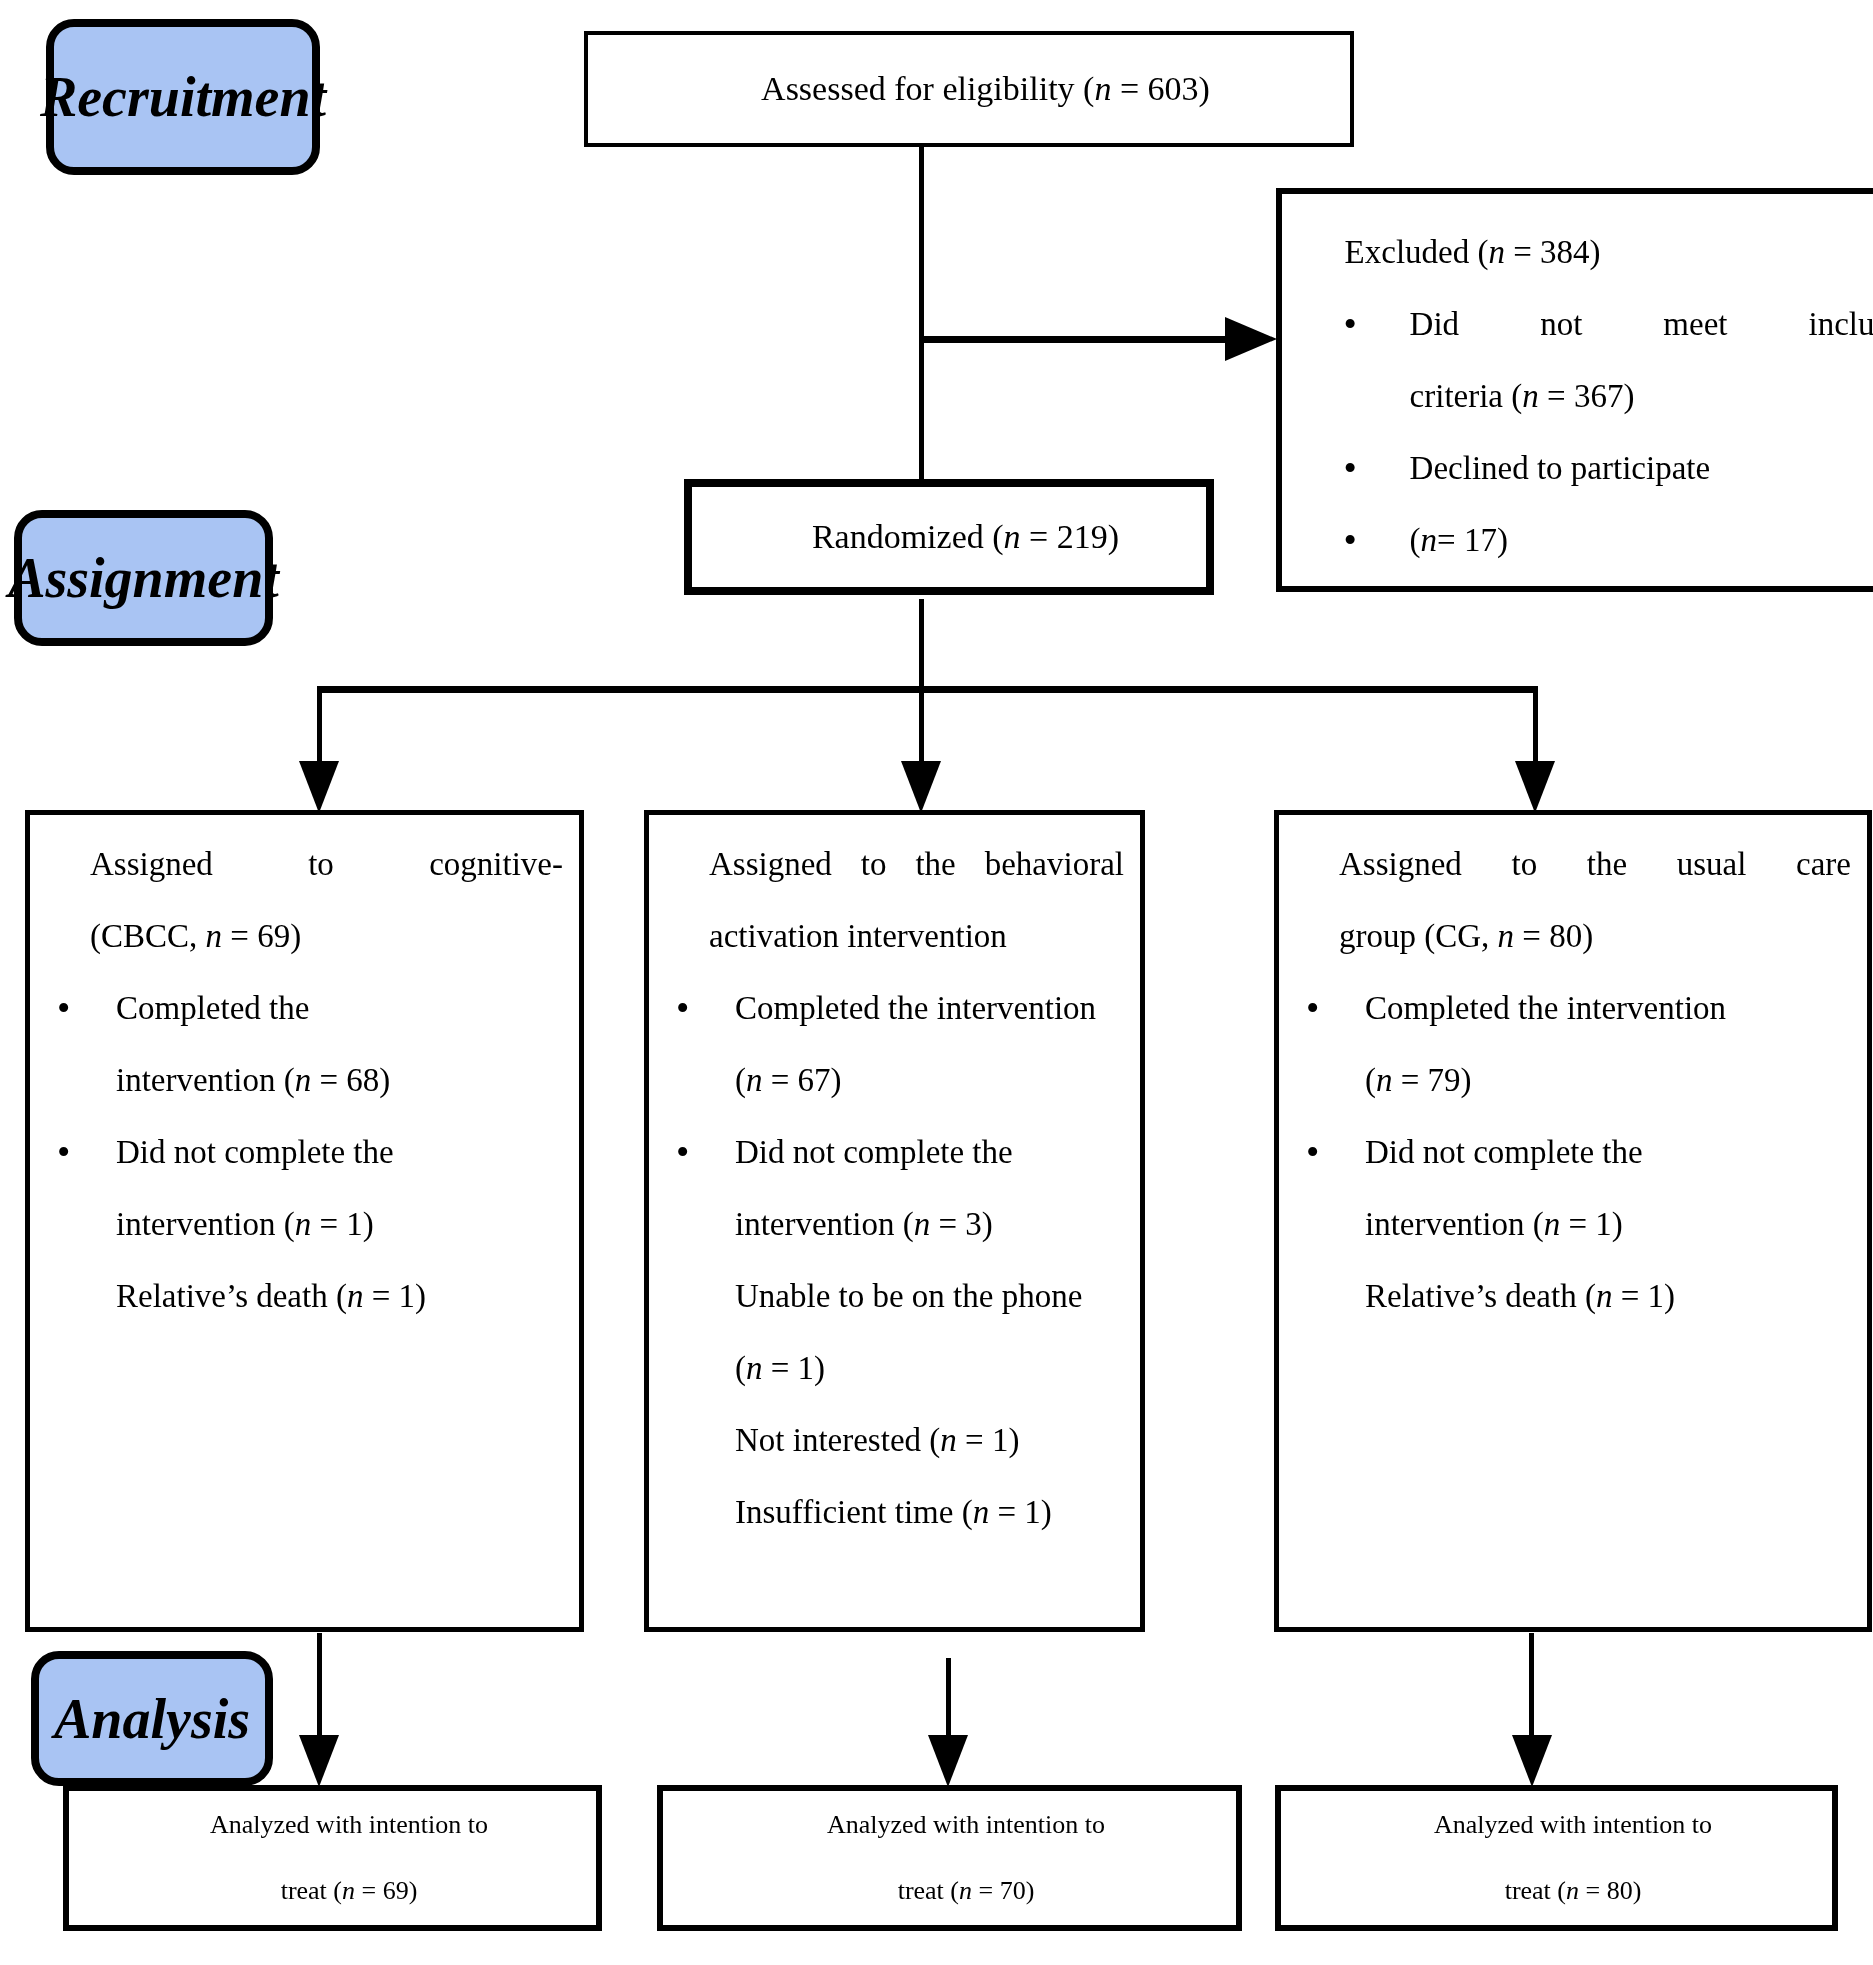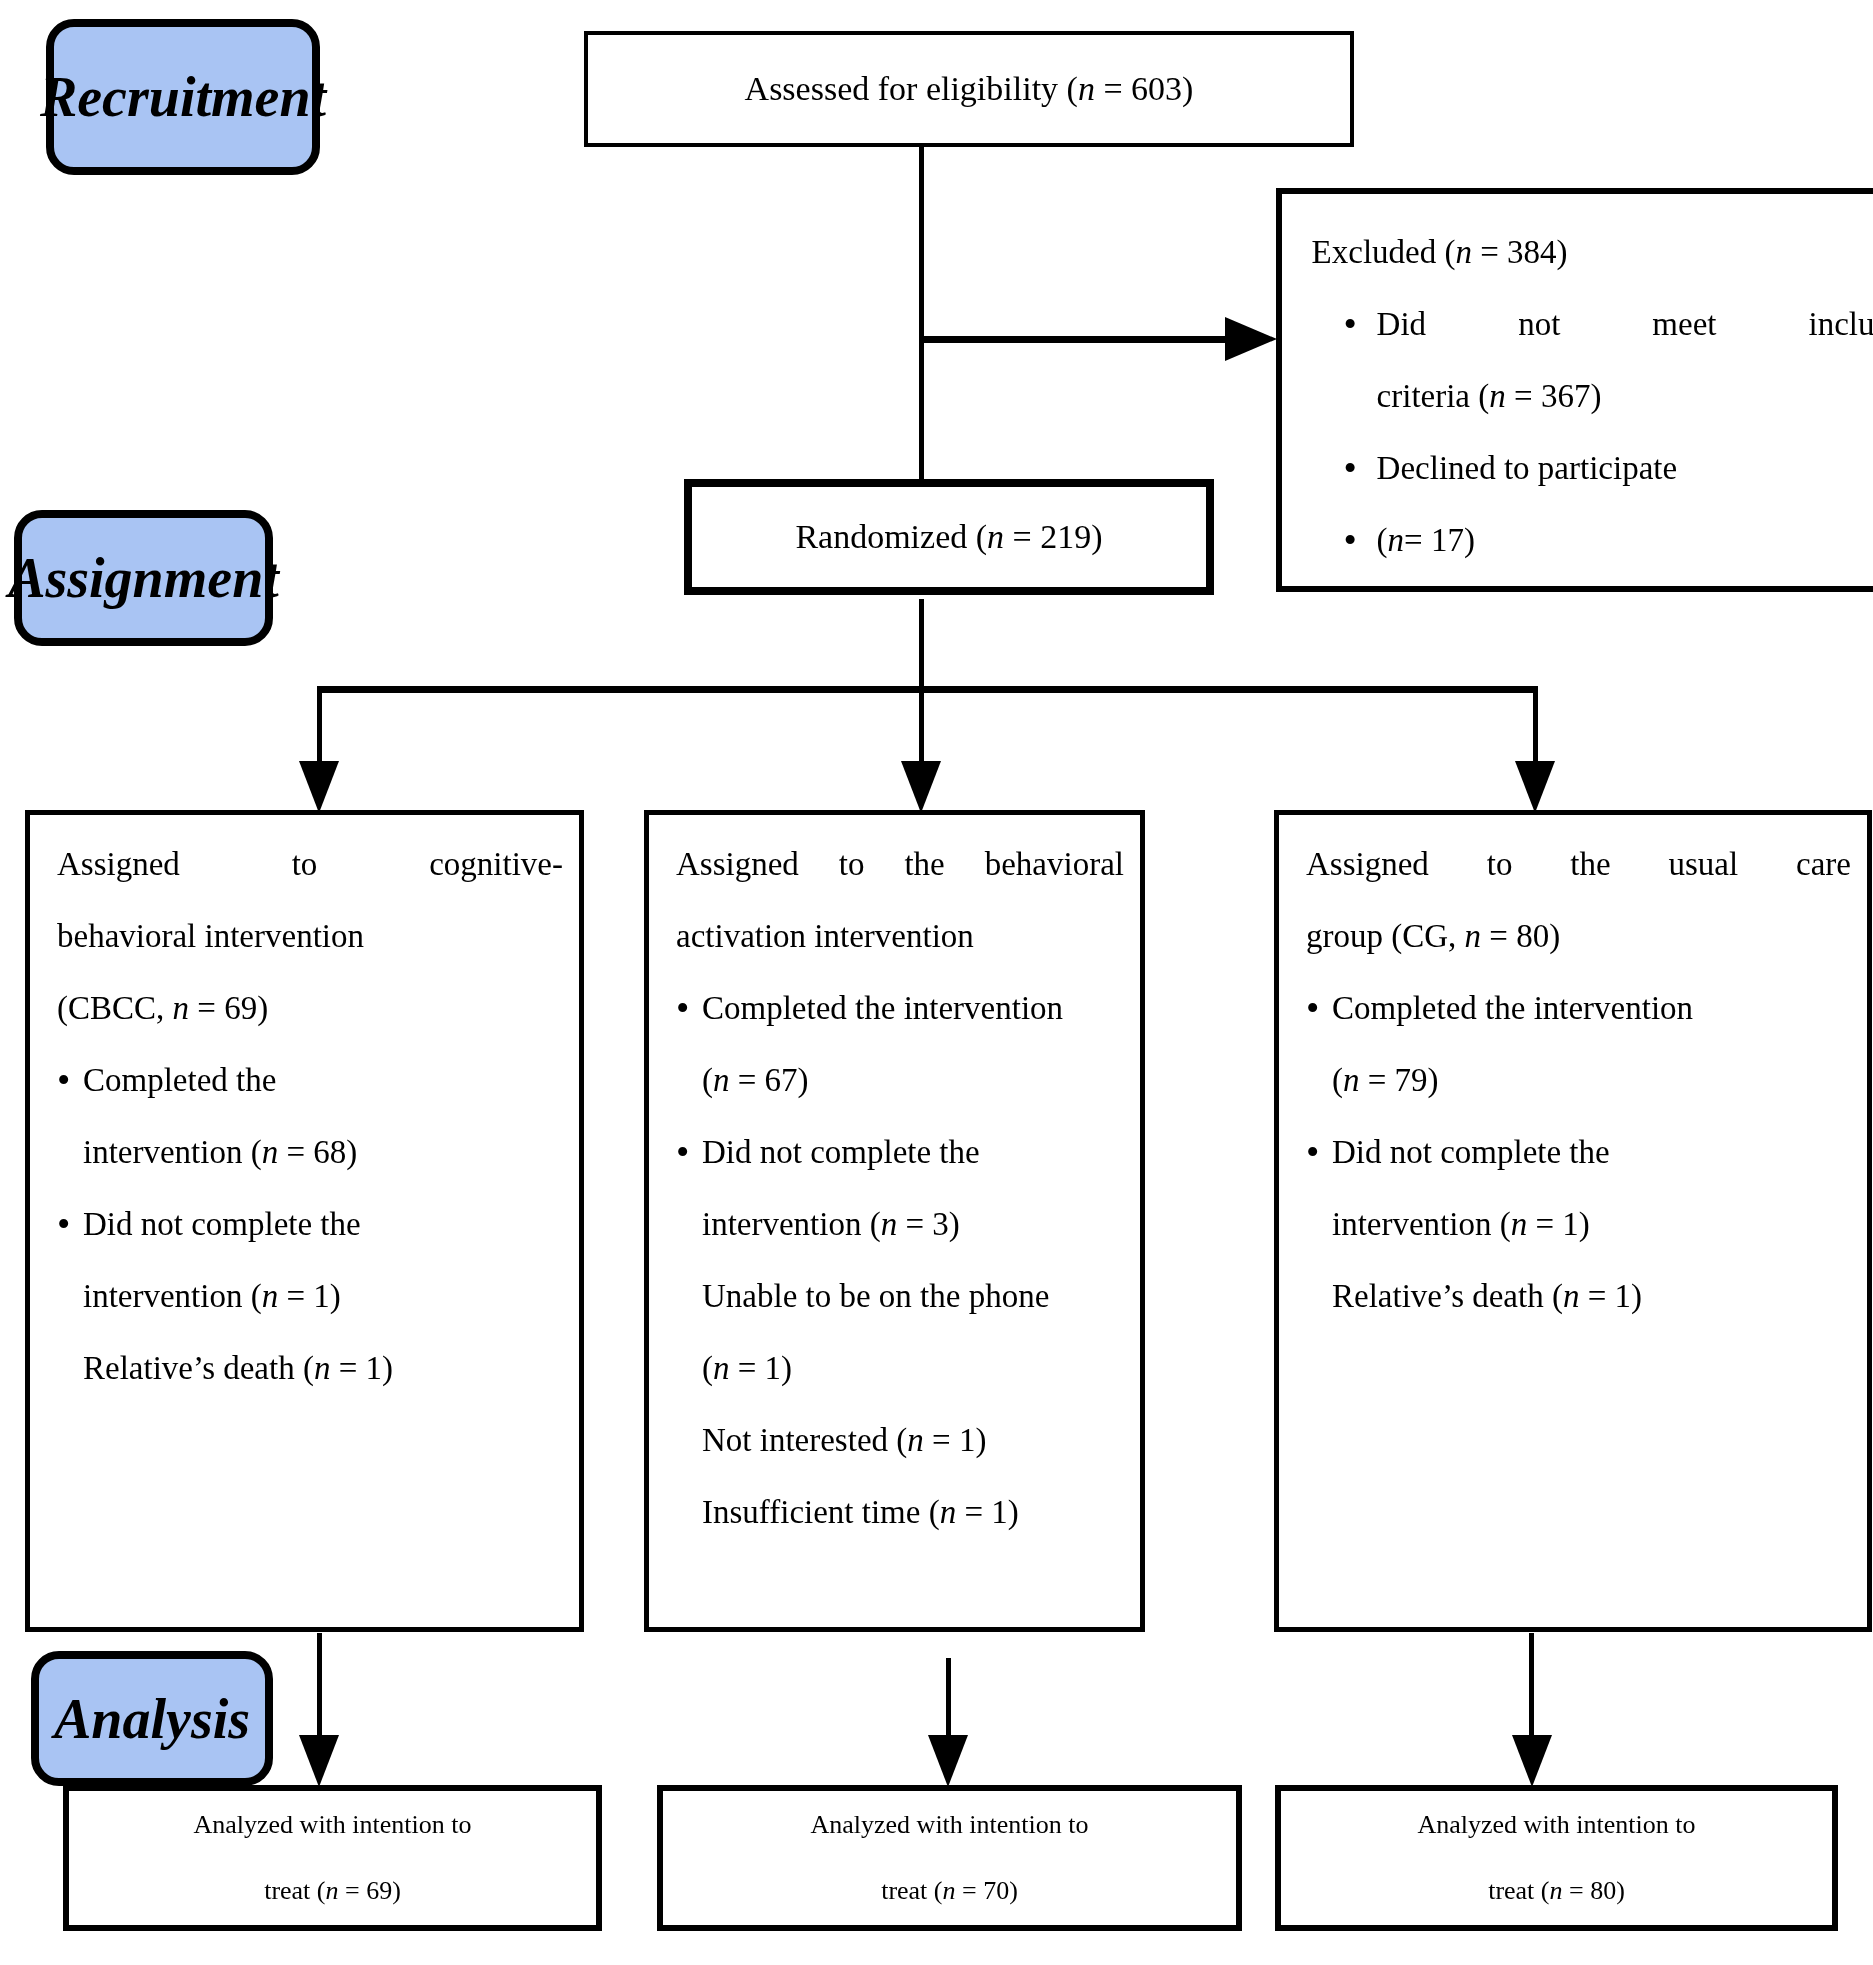--- a/index.html
+++ b/index.html
@@ -13,21 +13,21 @@
 
   
   .bx{position:absolute;background:#fff;border:5.4px solid #000;box-sizing:border-box;}
   .bx.center{display:flex;align-items:center;justify-content:center;text-align:center;font-size:34px;}
 
   
   .lines{padding:13.4px 16px 0 27px;font-size:33px;}
   .ln{display:flex;line-height:72px;}
   .mk{flex:none;width:26px;font-size:38px;line-height:72px;}
   .ln.t .mk{width:0;}
-  .tx{flex:1;white-space:pre-line;}
+  .tx{flex:1;white-space:pre-line;margin-left:33px;}
   .ln.s .tx{text-align:justify;text-align-last:justify;}
 
   
   .excl .lines{padding:21.5px 21.5px 0 29.6px;}
   .excl .ln{padding-left:32px;}
   .excl .ln.t{padding-left:0;}
   .excl .mk{width:33px;}
 
   
   .an{display:flex;align-items:center;justify-content:center;text-align:center;
@@ -110,24 +110,20 @@
   <div class="ah-down" style="left:1515px;top:761px;"></div>
 
   <div class="bx" style="left:25px;top:810px;width:559px;height:822px;">
     <div class="lines">
       <div class="ln t s">
         <span class="mk"></span>
         <span class="tx">Assigned to cognitive-</span>
       </div>
       <div class="ln t">
         <span class="mk"></span>
-        <span class="tx">behavioral intervention</span>
-      </div>
-      <div class="ln t">
-        <span class="mk"></span>
         <span class="tx">(CBCC, <i>n</i> = 69)</span>
       </div>
       <div class="ln b">
         <span class="mk">•</span>
         <span class="tx">Completed the</span>
       </div>
       <div class="ln c">
         <span class="mk"></span>
         <span class="tx">intervention (<i>n</i> = 68)</span>
       </div>

